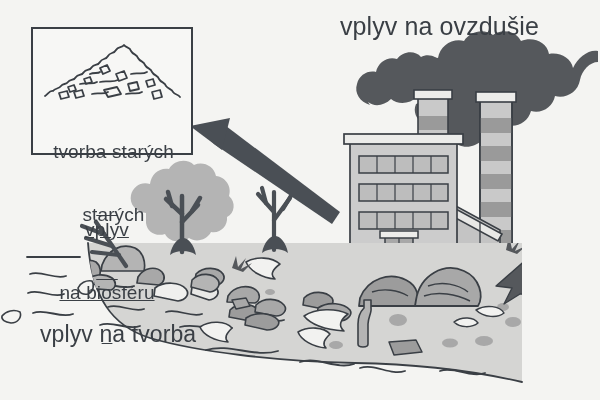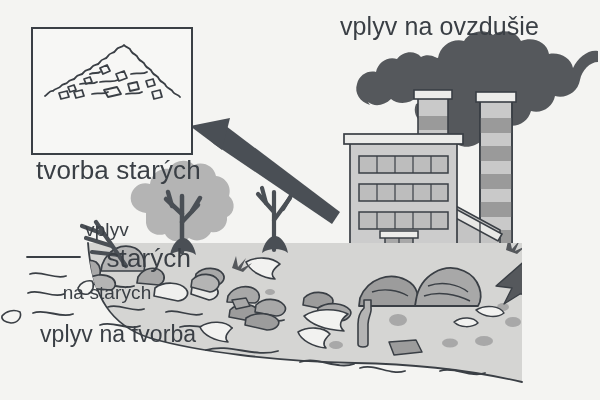--- a/index.html
+++ b/index.html
@@ -15,23 +15,23 @@
     color:#3a3f45;
     font-family:"Liberation Sans", sans-serif;
     font-weight:400;
     white-space:pre;
     line-height:1.12;
     letter-spacing:.1px;
   }
   #lbl-air{left:340px;top:12px;font-size:25px;}
   #lbl-soil{left:278px;top:258px;font-size:21px;}
   #lbl-water{left:40px;top:322px;font-size:23px;}
-  #lbl-bio{left:46px;top:176px;font-size:19px;text-align:center;width:122px;}
+  #lbl-bio{left:46px;top:176px;font-size:19px;text-align:center;width:122px;text-decoration:underline;}
   #lbl-box{
-    left:36px;top:98px;width:155px;text-align:right;font-size:26px;
+    left:36px;top:98px;width:155px;text-align:center;font-size:19px;
   }
 </style>
 </head>
 <body>
 
 <div id="stage">
 
   <svg id="art" viewBox="0 0 600 400">
     <defs>
       <clipPath id="groundclip">
@@ -364,21 +364,21 @@
     </g>
   </svg>
 
   <div class="lbl" id="lbl-air">vplyv na ovzdušie</div>
 
 
   <div class="lbl" id="lbl-water">vplyv na tvorba</div>
 
   <div class="lbl" id="lbl-bio">
     <div>vplyv</div>
-    <div>na starých</div>
+    <div>na biosféru</div>
   </div>
 
   <div class="lbl" id="lbl-box">
     <div>tvorba starých</div>
     <div>starých</div>
   </div>
 
 </div>
 
 </body></html>

